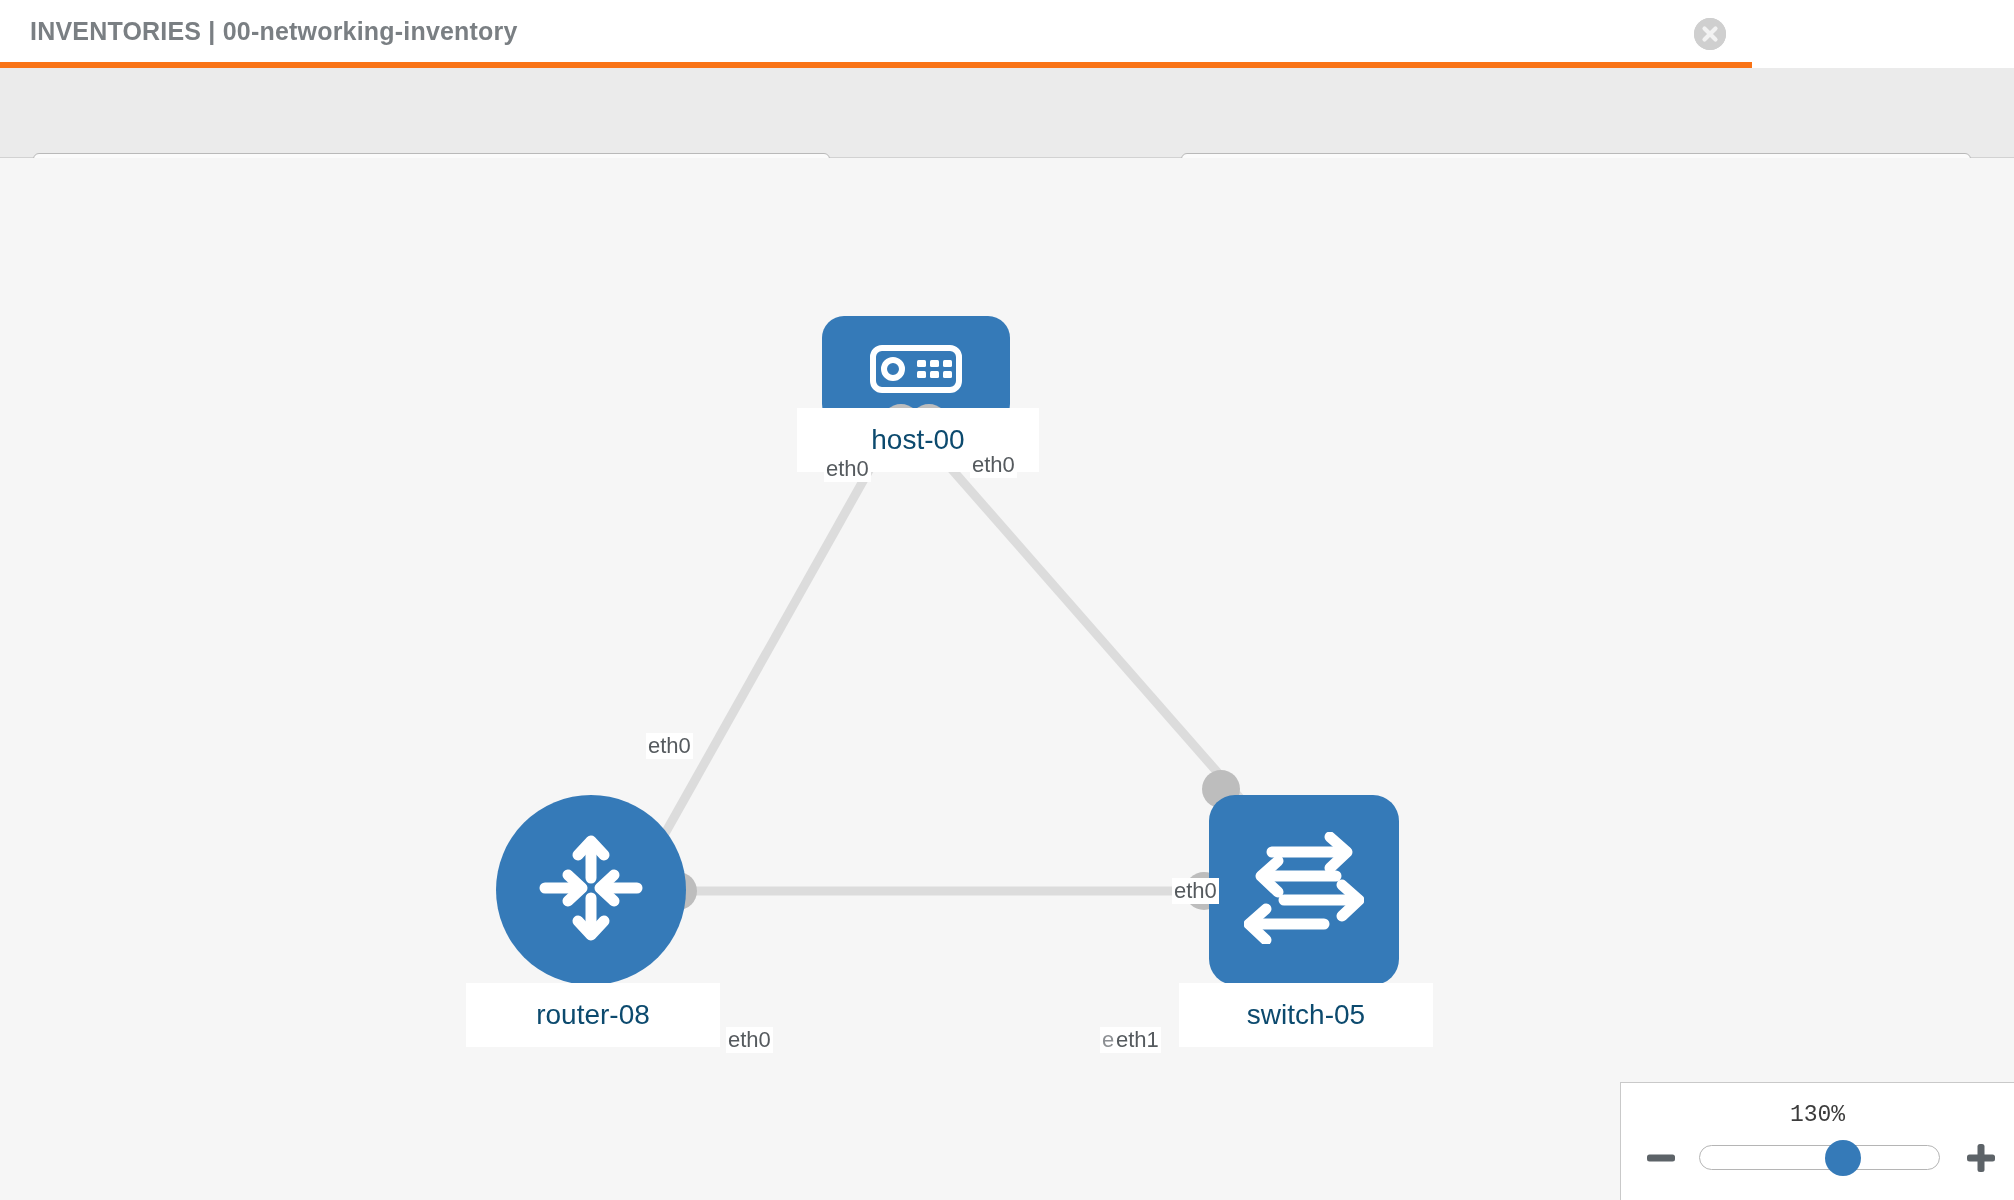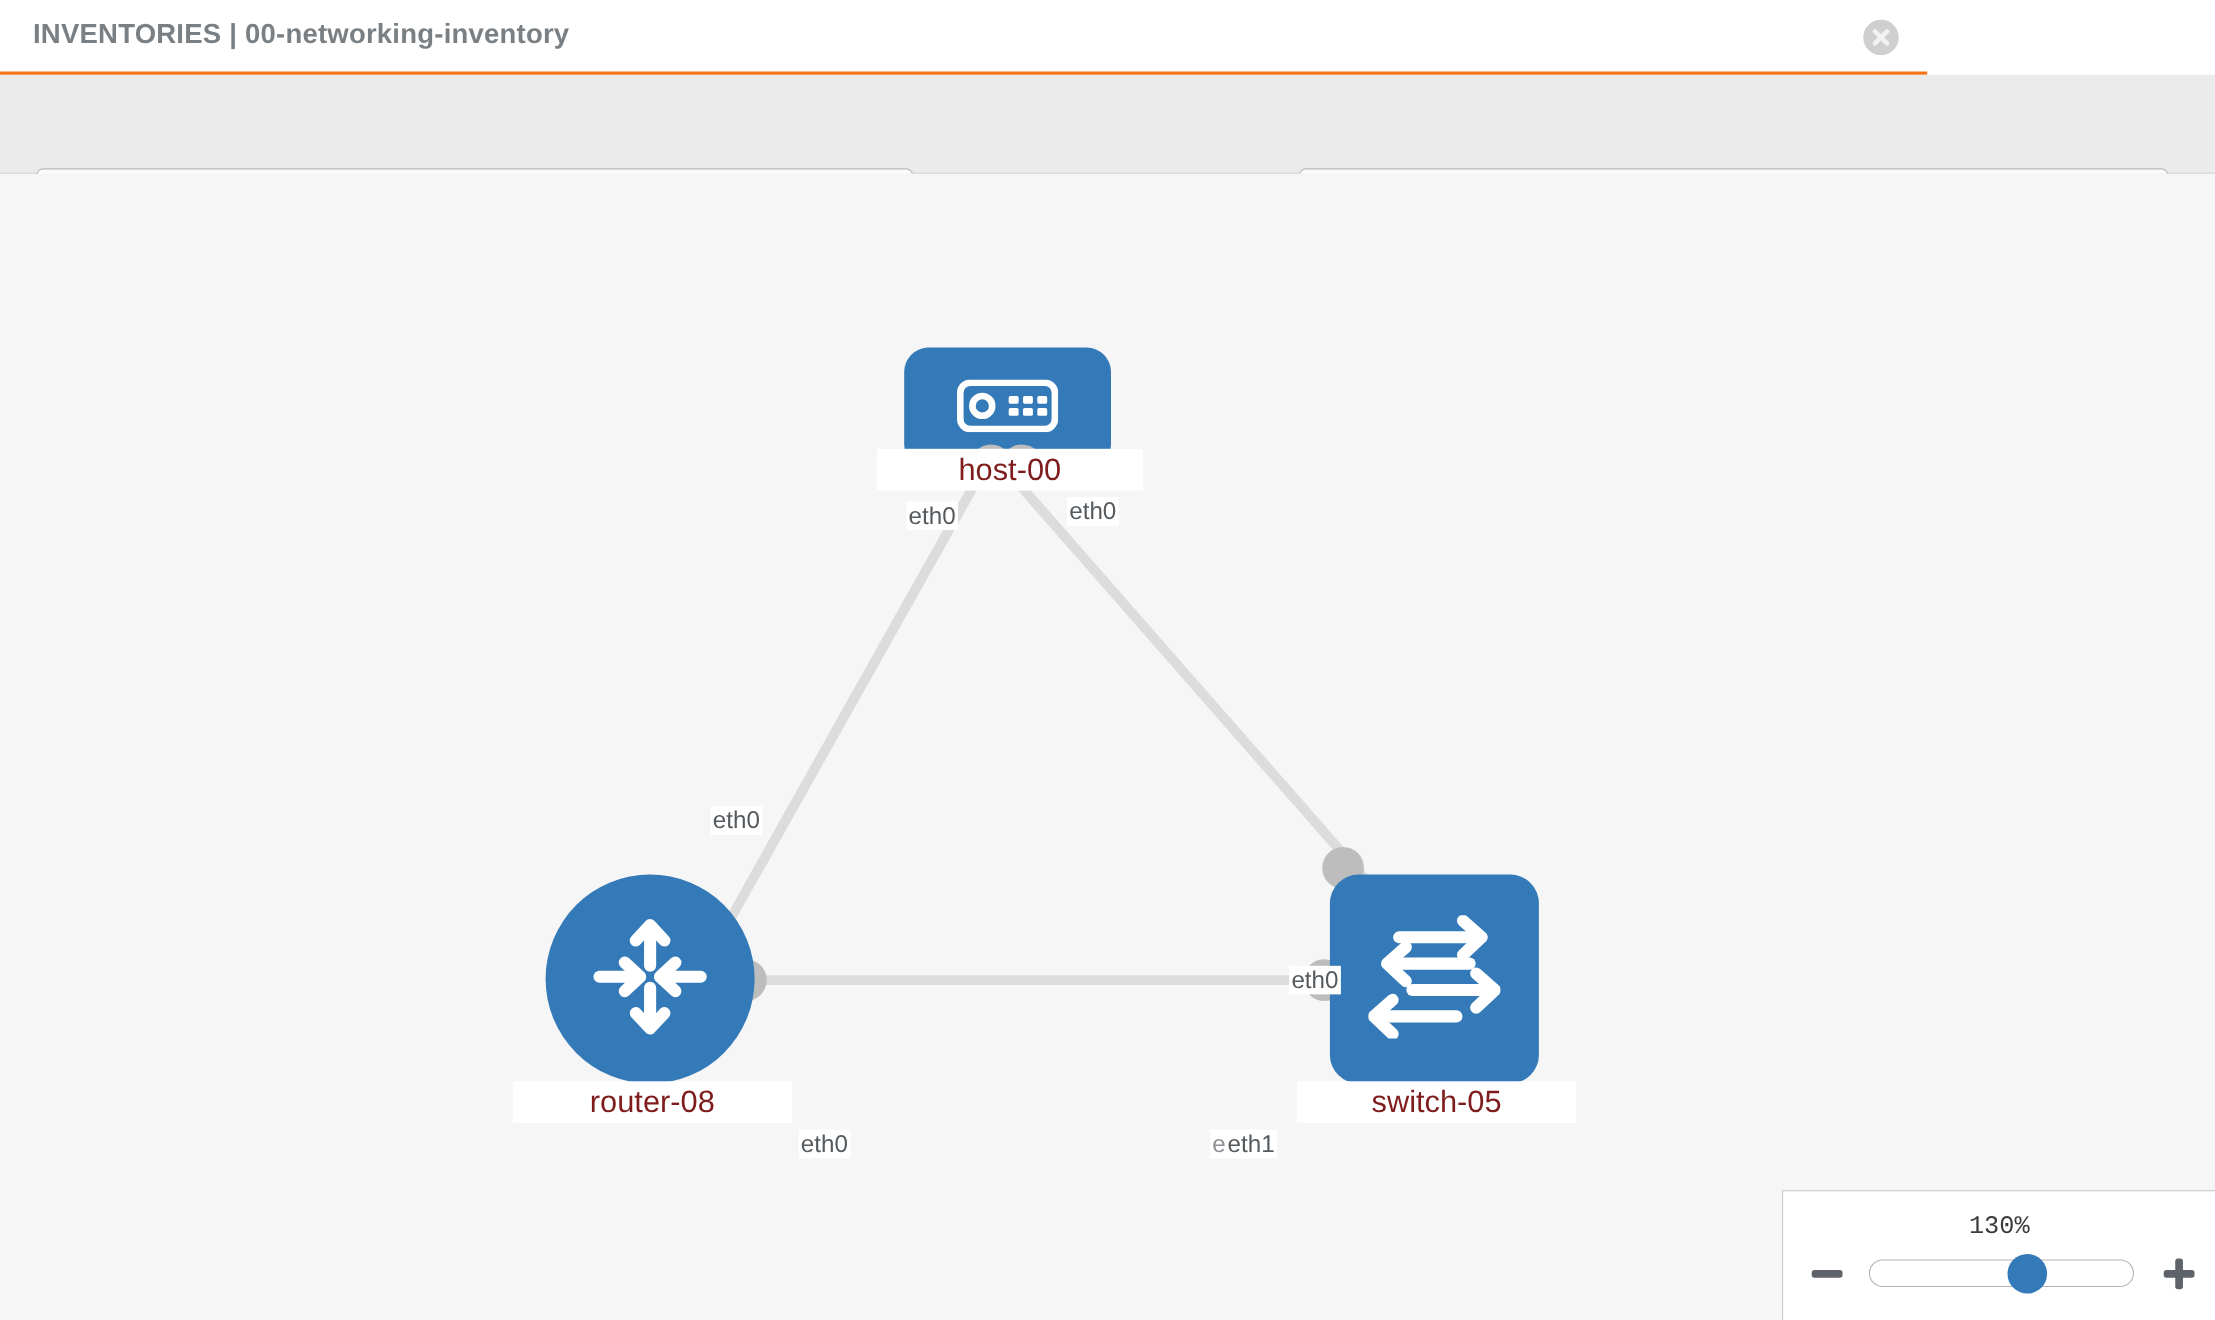--- a/index.html
+++ b/index.html
@@ -17,21 +17,21 @@
     background: #ffffff;
   }
 
   
   .header {
     position: absolute;
     left: 0; top: 0;
     width: 1752px;
     height: 68px;
     background: #ffffff;
-    border-bottom: 3px solid #f97316;
+    border-bottom: 6px solid #f97316;
     box-sizing: border-box;
   }
   .header-title {
     position: absolute;
     left: 30px;
     top: 17px;
     font-size: 25px;
     font-weight: bold;
     color: #7a7f83;
     letter-spacing: 0.2px;
@@ -118,24 +118,24 @@
   .node-shape {
     position: absolute;
     background: #357ab8;
     display: flex;
     align-items: center;
     justify-content: center;
   }
   .node-label {
     position: absolute;
     font-size: 28px;
-    color: #7f1d1d;
+    color: #0c4a6e;
     background: #ffffff;
     white-space: nowrap;
-    padding: 3px 2px;
+    padding: 16px 2px;
     text-align: center;
   }
   .port-dot {
     position: absolute;
     width: 38px;
     height: 38px;
     border-radius: 50%;
     background: #bdbdbd;
   }
   .port-label {

